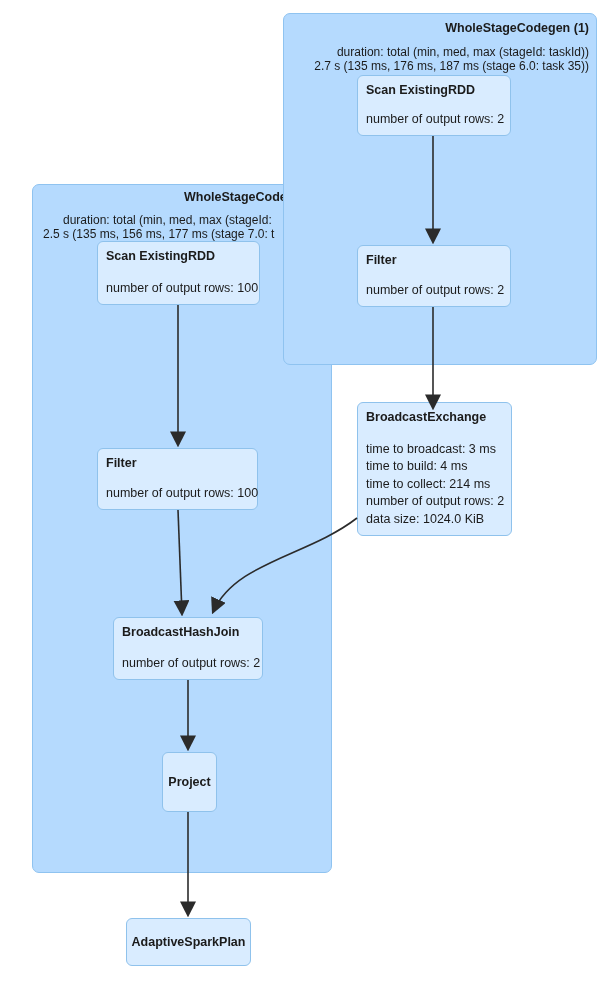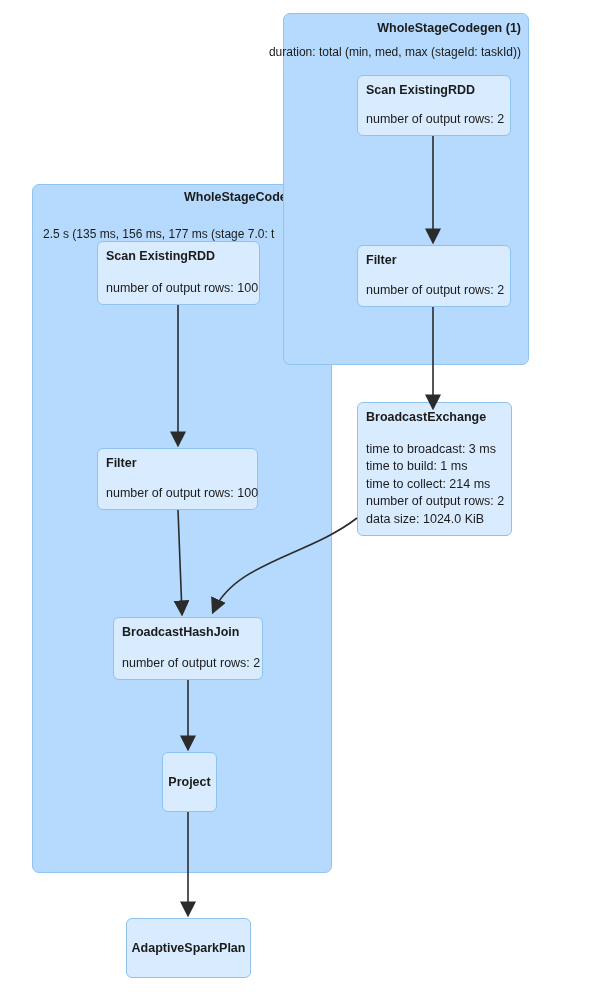--- a/index.html
+++ b/index.html
@@ -7,21 +7,21 @@
     --node_fill:#D9ECFF; --node_border:#8FC2EC;
     --edge:#2B2B2B; --text:#1B1B1B;
   }
   *{box-sizing:border-box;margin:0;padding:0}
   html,body{background:#fff}
   body{font-family:"Liberation Sans","DejaVu Sans",sans-serif;color:var(--text)}
   #canvas{position:relative;width:614px;height:997px;overflow:hidden;background:#fff}
 
   .cluster{position:absolute;background:var(--cluster_fill);border:1px solid var(--cluster_border);border-radius:7px}
   #cluster-left{left:32px;top:184px;width:300px;height:689px;z-index:1}
-  #cluster-right{left:283px;top:13px;width:246px;height:352px;z-index:2}
+  #cluster-right{left:283px;top:13px;width:314px;height:352px;z-index:2}
 
   .cluster-title{font-weight:bold;font-size:12.5px;line-height:15px;white-space:nowrap}
   .cluster-duration{font-size:12px;line-height:14px;white-space:nowrap}
 
   
   #cluster-right .hdr{position:absolute;top:7px;right:7px;text-align:right}
   #cluster-right .cluster-duration{margin-top:9px}
 
   
   #cluster-left .t{position:absolute;left:151px;top:5px}
@@ -35,41 +35,43 @@
   .node .metrics{line-height:17.5px;white-space:nowrap}
   .node.label-only{justify-content:center;align-items:center}
 
   #n-scan1   {left:357px;top:75px; width:154px;height:61px}
   #n-filter1 {left:357px;top:245px;width:154px;height:62px}
   #n-bexch   {left:357px;top:402px;width:155px;height:134px}
   #n-scan2   {left:97px; top:241px;width:163px;height:64px}
   #n-filter2 {left:97px; top:448px;width:161px;height:62px}
   #n-bhj     {left:113px;top:617px;width:150px;height:63px}
   #n-project {left:162px;top:752px;width:55px; height:60px}
-  #n-asp     {left:126px;top:918px;width:125px;height:60px}
+  #n-asp     {left:126px;top:918px;width:125px;height:48px}
 
   #edges{position:absolute;left:0;top:0;z-index:4;pointer-events:none}
   #edges path.edge{fill:none;stroke:var(--edge);stroke-width:1.6px}
   #edges .ah{fill:var(--edge)}
 </style>
 </head>
 <body>
 
 <div id="canvas">
 
   <div class="cluster" id="cluster-left">
     <div class="cluster-title t">WholeStageCode</div>
+    <div class="cluster-duration d1">duration: total (min, med, max (stageId:</div>
     <div class="cluster-duration d2">2.5 s (135 ms, 156 ms, 177 ms (stage 7.0: t</div>
   </div>
 
   <div class="cluster" id="cluster-right">
     <div class="hdr">
       <div class="cluster-title">WholeStageCodegen (1)</div>
       <div class="cluster-duration">
         <div>duration: total (min, med, max (stageId: taskId))</div>
+        <div>2.7 s (135 ms, 176 ms, 187 ms (stage 6.0: task 35))</div>
       </div>
     </div>
   </div>
 
   <div class="node" id="n-scan1">
     <div class="ntitle">Scan ExistingRDD</div>
     <div class="metrics">
         <div>number of output rows: 2</div>
       </div>
   </div>
@@ -78,21 +80,21 @@
     <div class="ntitle">Filter</div>
     <div class="metrics">
         <div>number of output rows: 2</div>
       </div>
   </div>
 
   <div class="node" id="n-bexch">
     <div class="ntitle">BroadcastExchange</div>
     <div class="metrics">
       <div>time to broadcast: 3 ms</div>
-      <div>time to build: 1 ms</div>
+      <div>time to build: 4 ms</div>
       <div>time to collect: 214 ms</div>
       <div>number of output rows: 2</div>
       <div>data size: 1024.0 KiB</div>
     </div>
   </div>
 
   <div class="node" id="n-scan2">
     <div class="ntitle">Scan ExistingRDD</div>
     <div class="metrics">
         <div>number of output rows: 100</div>

